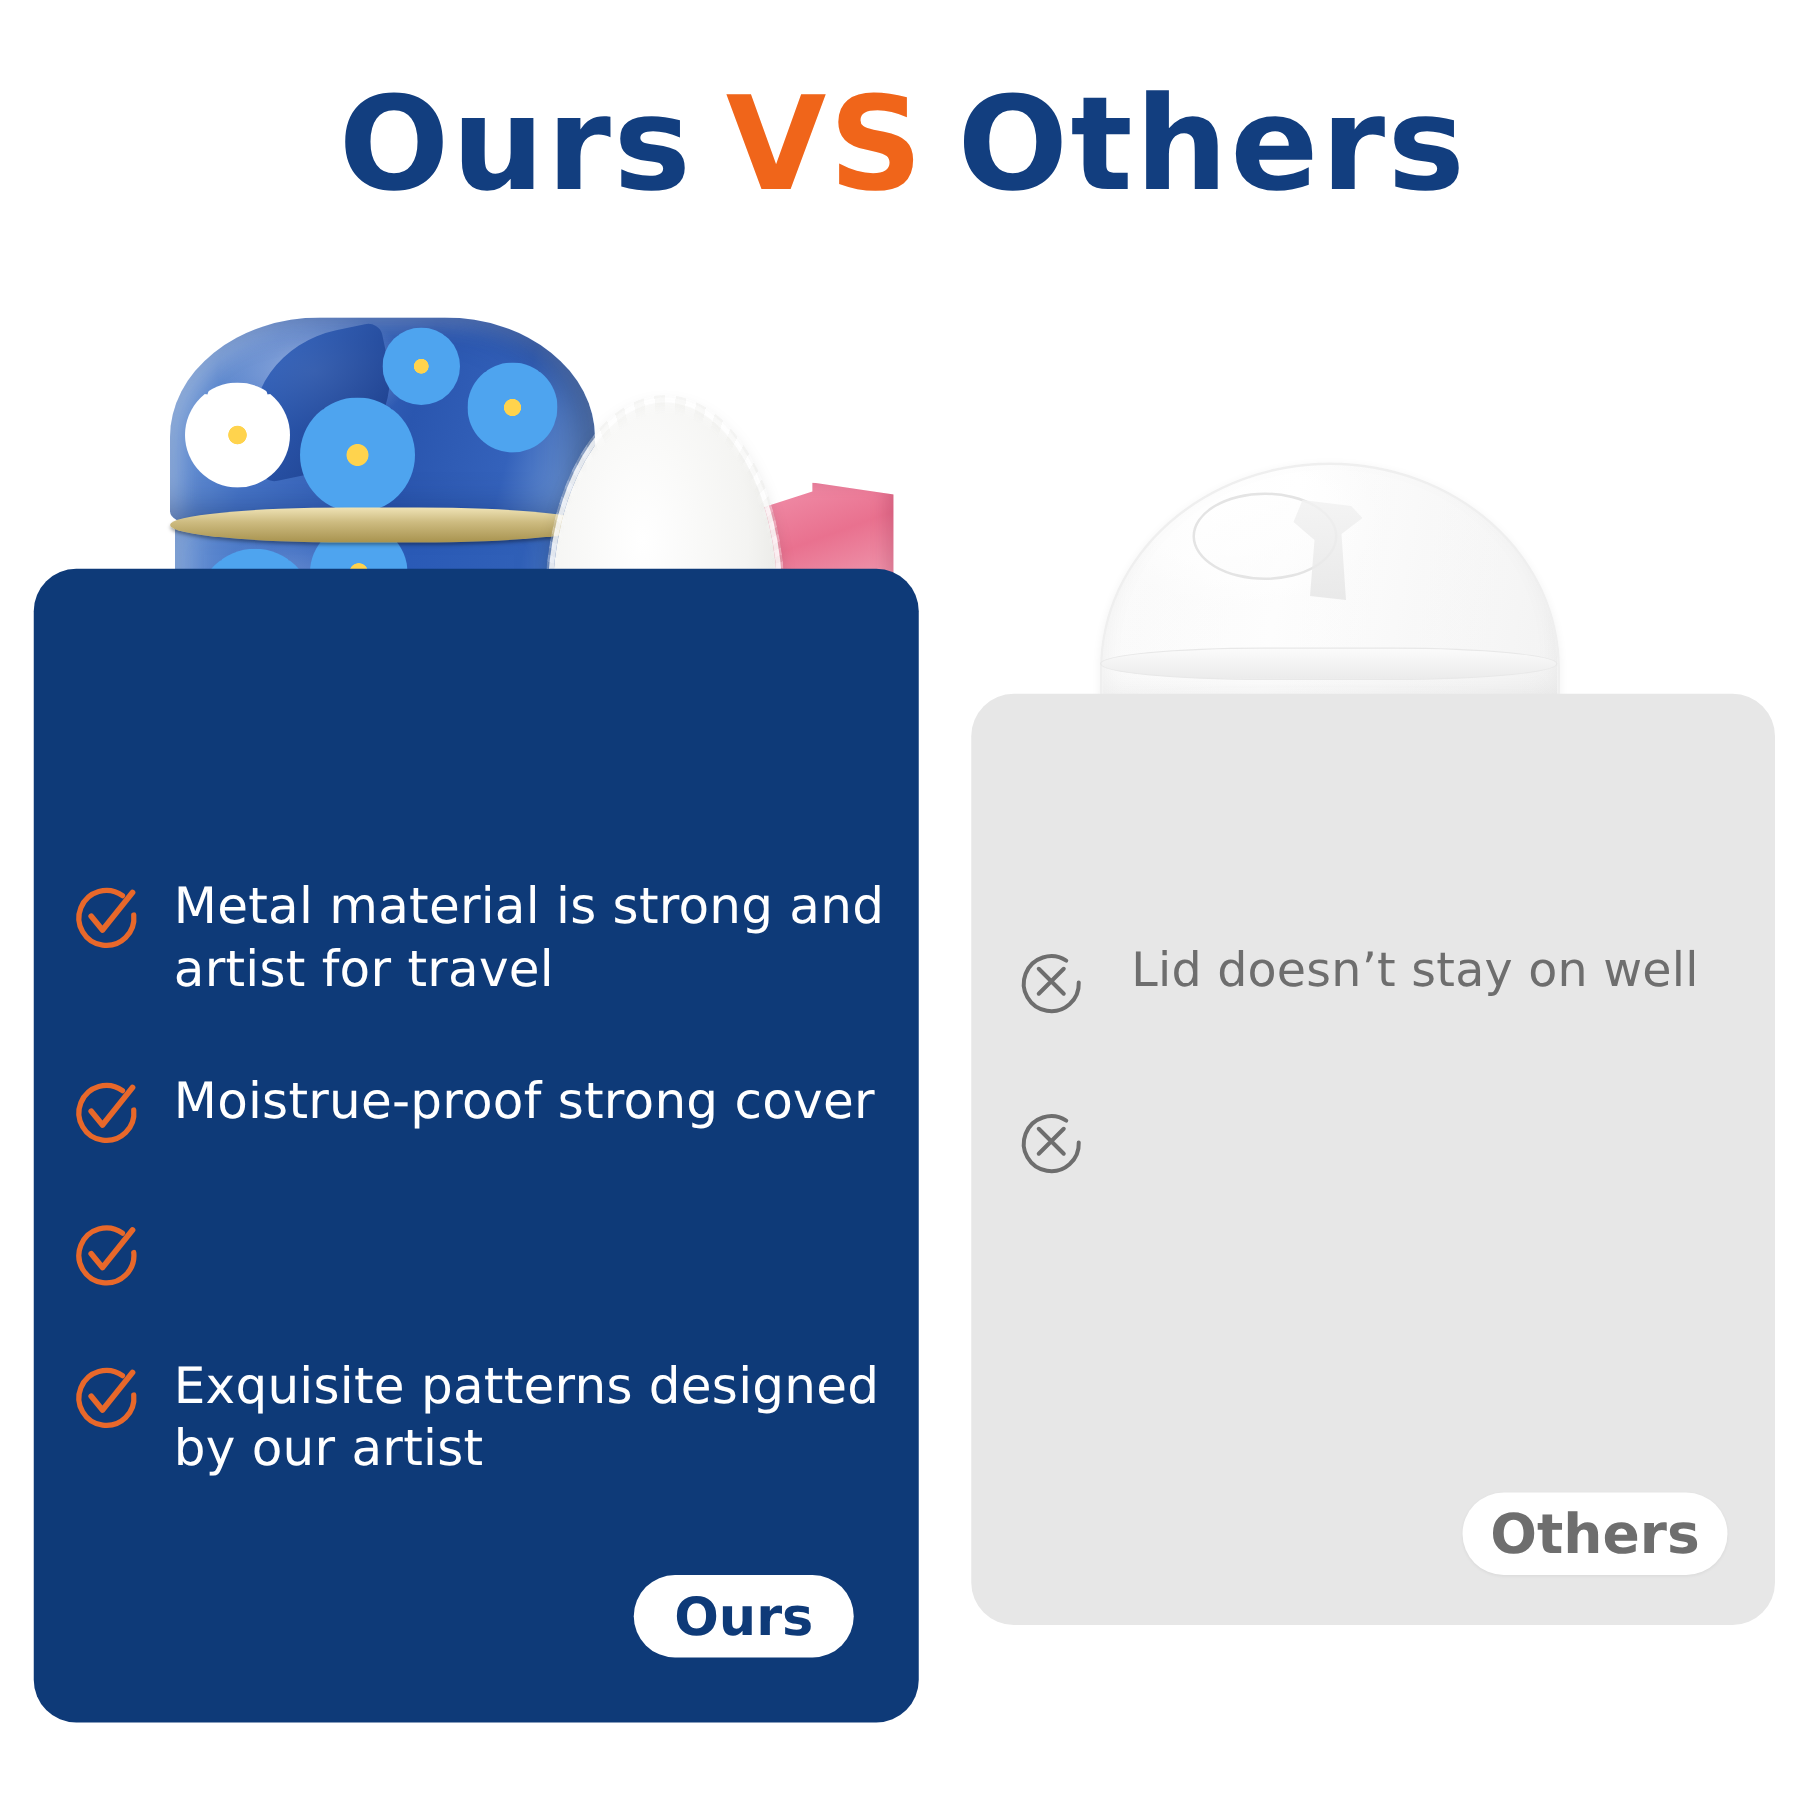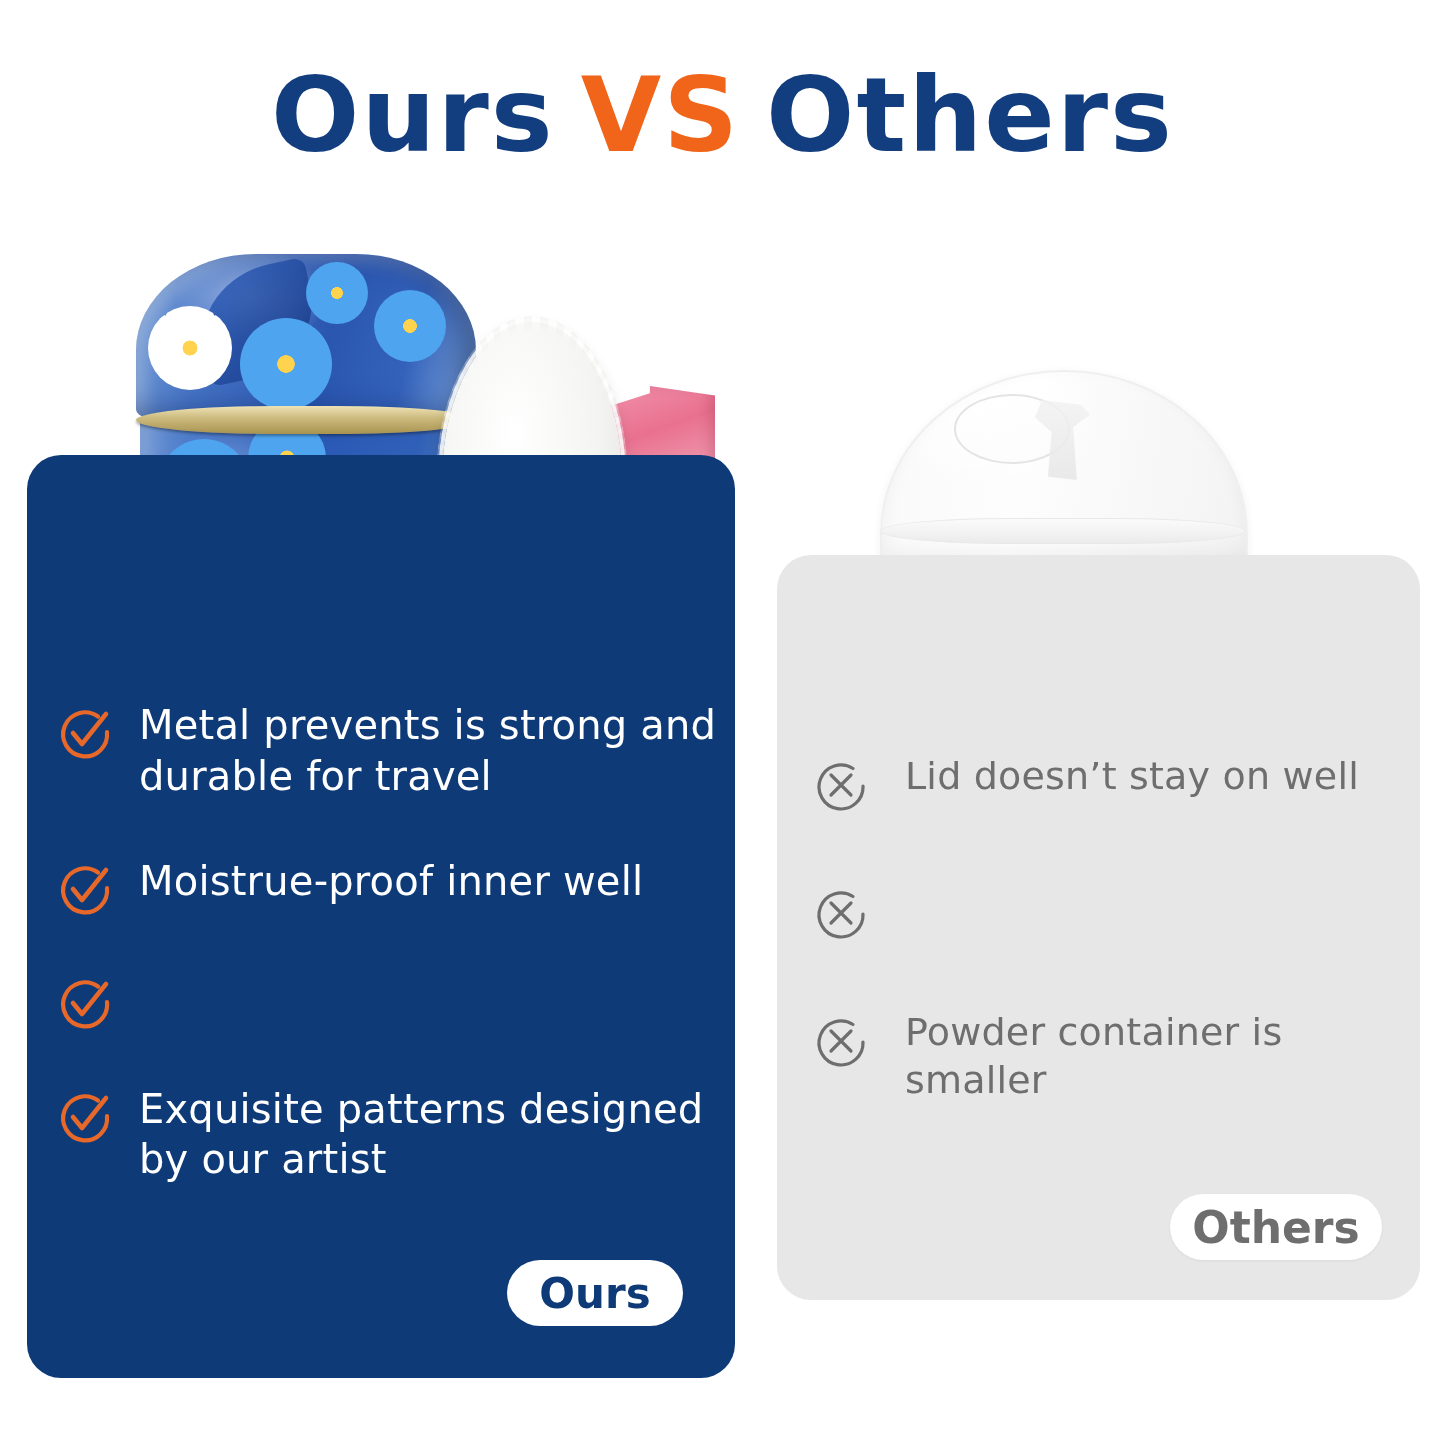--- a/index.html
+++ b/index.html
@@ -360,31 +360,31 @@
 
   <div class="list-ours">
 
     <div class="row row-ours">
       <span class="icon-check">
         <svg viewBox="0 0 56 56">
           <path d="M41 12.5 A22 22 0 1 0 50 28" fill="none" stroke="#E8682A" stroke-width="4.2" stroke-linecap="round"></path>
           <path d="M16 29 L25 40 L49 10" fill="none" stroke="#E8682A" stroke-width="4.6" stroke-linecap="round" stroke-linejoin="round"></path>
         </svg>
       </span>
-      <span class="feat-text-ours">Metal prevents is strong and durable for travel</span>
+      <span class="feat-text-ours">Metal material is strong and artist for travel</span>
     </div>
 
     <div class="row row-ours">
       <span class="icon-check">
         <svg viewBox="0 0 56 56">
           <path d="M41 12.5 A22 22 0 1 0 50 28" fill="none" stroke="#E8682A" stroke-width="4.2" stroke-linecap="round"></path>
           <path d="M16 29 L25 40 L49 10" fill="none" stroke="#E8682A" stroke-width="4.6" stroke-linecap="round" stroke-linejoin="round"></path>
         </svg>
       </span>
-      <span class="feat-text-ours">Moistrue-proof inner well</span>
+      <span class="feat-text-ours">Moistrue-proof strong cover</span>
     </div>
 
     <div class="row row-ours">
       <span class="icon-check">
         <svg viewBox="0 0 56 56">
           <path d="M41 12.5 A22 22 0 1 0 50 28" fill="none" stroke="#E8682A" stroke-width="4.2" stroke-linecap="round"></path>
           <path d="M16 29 L25 40 L49 10" fill="none" stroke="#E8682A" stroke-width="4.6" stroke-linecap="round" stroke-linejoin="round"></path>
         </svg>
       </span>
     </div>
@@ -420,26 +420,17 @@
 
     <div class="row row-others">
       <span class="icon-x">
         <svg viewBox="0 0 56 56">
           <path d="M40 11.5 A22 22 0 1 0 50 29" fill="none" stroke="#6E6E6E" stroke-width="3.2" stroke-linecap="round"></path>
           <path d="M18 18 L38 38 M38 18 L18 38" fill="none" stroke="#6E6E6E" stroke-width="3.2" stroke-linecap="round"></path>
         </svg>
       </span>
     </div>
 
-    <div class="row row-others">
-      <span class="icon-x">
-        <svg viewBox="0 0 56 56">
-          <path d="M40 11.5 A22 22 0 1 0 50 29" fill="none" stroke="#6E6E6E" stroke-width="3.2" stroke-linecap="round"></path>
-          <path d="M18 18 L38 38 M38 18 L18 38" fill="none" stroke="#6E6E6E" stroke-width="3.2" stroke-linecap="round"></path>
-        </svg>
-      </span>
-      <span class="feat-text-others">Powder container is smaller</span>
-    </div>
 
   </div>
 
   <div id="badge-others" class="badge">Others</div>
 </div>
 
 </body></html>

